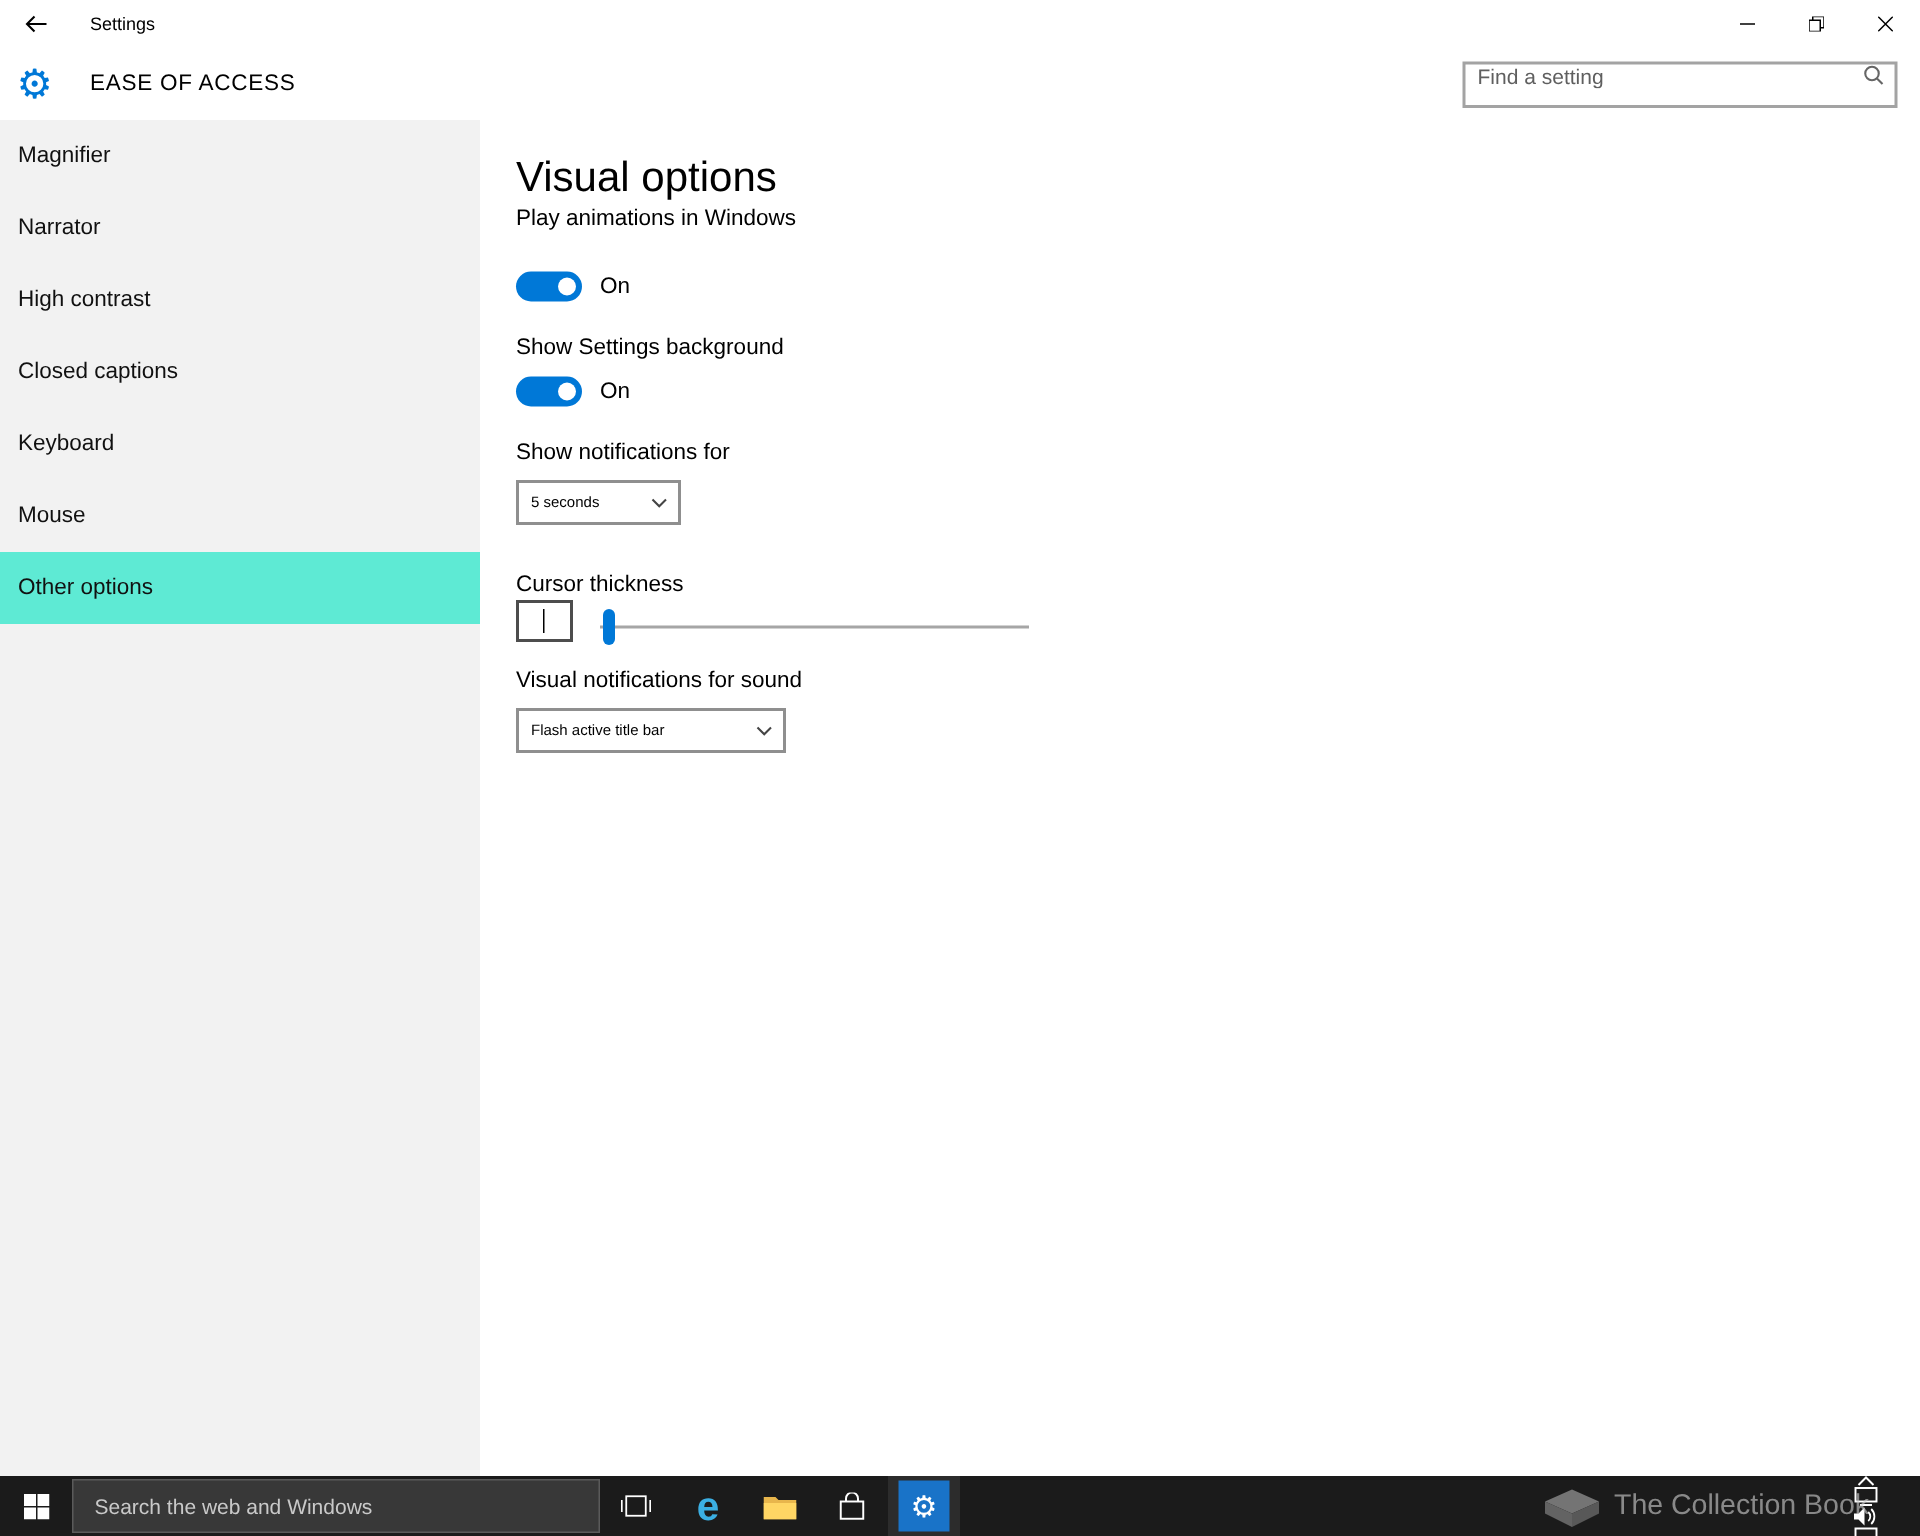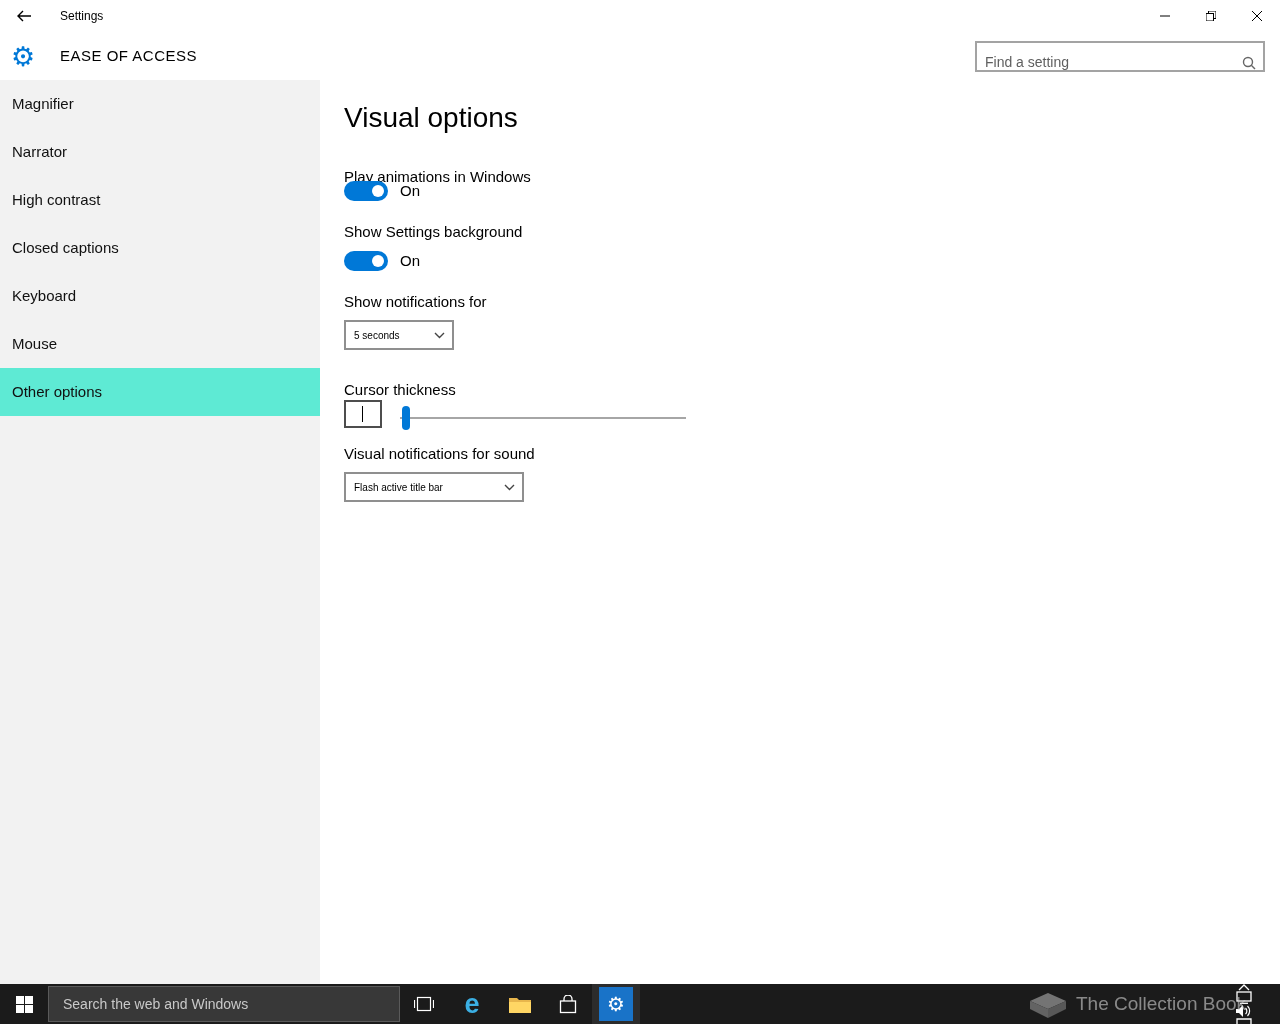--- a/index.html
+++ b/index.html
@@ -13,21 +13,21 @@
   .back-btn { position:absolute; left:0; top:0; width:48px; height:32px; display:flex; align-items:center; justify-content:center; cursor:pointer; }
   .back-btn svg { display:block; }
   .win-title { position:absolute; left:60px; top:0; height:32px; line-height:32px; font-size:12px; color:#000; }
   .win-controls { position:absolute; right:0; top:0; display:flex; }
   .win-btn { width:46px; height:32px; display:flex; align-items:center; justify-content:center; cursor:pointer; }
 
   
   .header { position:absolute; top:32px; left:0; right:0; height:48px; background:#fff; }
   .gear-header { position:absolute; left:11px; top:0; height:48px; display:flex; align-items:center; font-family:"DejaVu Sans",sans-serif; font-size:27px; color:#0078d7; }
   .header-title { position:absolute; left:60px; top:0; height:48px; line-height:48px; font-size:15px; letter-spacing:0.5px; color:#000; }
-  .search-box { position:absolute; right:15px; top:9px; width:290px; height:31px; border:2px solid #a3a3a3; background:#fff; display:flex; align-items:flex-end; }
+  .search-box { position:absolute; right:15px; top:9px; width:290px; height:31px; border:2px solid #a3a3a3; background:#fff; display:flex; align-items:flex-start; }
   .search-box input { flex:1; border:none; outline:none; padding:0 8px; font-size:14px; color:#333; font-family:"Liberation Sans",sans-serif; background:transparent; }
   .search-box input::placeholder { color:#5f5f5f; }
   .search-box .mag { margin-right:7px; display:flex; }
 
   
   .sidebar { position:absolute; top:80px; left:0; width:320px; bottom:40px; background:#f2f2f2; }
   .side-item { height:48px; line-height:48px; padding-left:12px; font-size:15px; color:#111; cursor:pointer; }
   .side-item.selected { background:#5eead4; }
 
   
@@ -121,21 +121,21 @@
     <div class="side-item">High contrast</div>
     <div class="side-item">Closed captions</div>
     <div class="side-item">Keyboard</div>
     <div class="side-item">Mouse</div>
     <div class="side-item selected">Other options</div>
   </div>
 
   <div class="content">
     <div class="page-heading">Visual options</div>
 
-    <div class="lbl" style="top:88px;">Play animations in Windows</div>
+    <div class="lbl" style="top:57px;">Play animations in Windows</div>
     <div class="toggle" style="top:101px;">
         <div class="knob"></div>
       </div>
     <div class="toggle-state" style="top:101px;">On</div>
 
     <div class="lbl" style="top:143px;">Show Settings background</div>
     <div class="toggle" style="top:171px;">
         <div class="knob"></div>
       </div>
     <div class="toggle-state" style="top:171px;">On</div>

